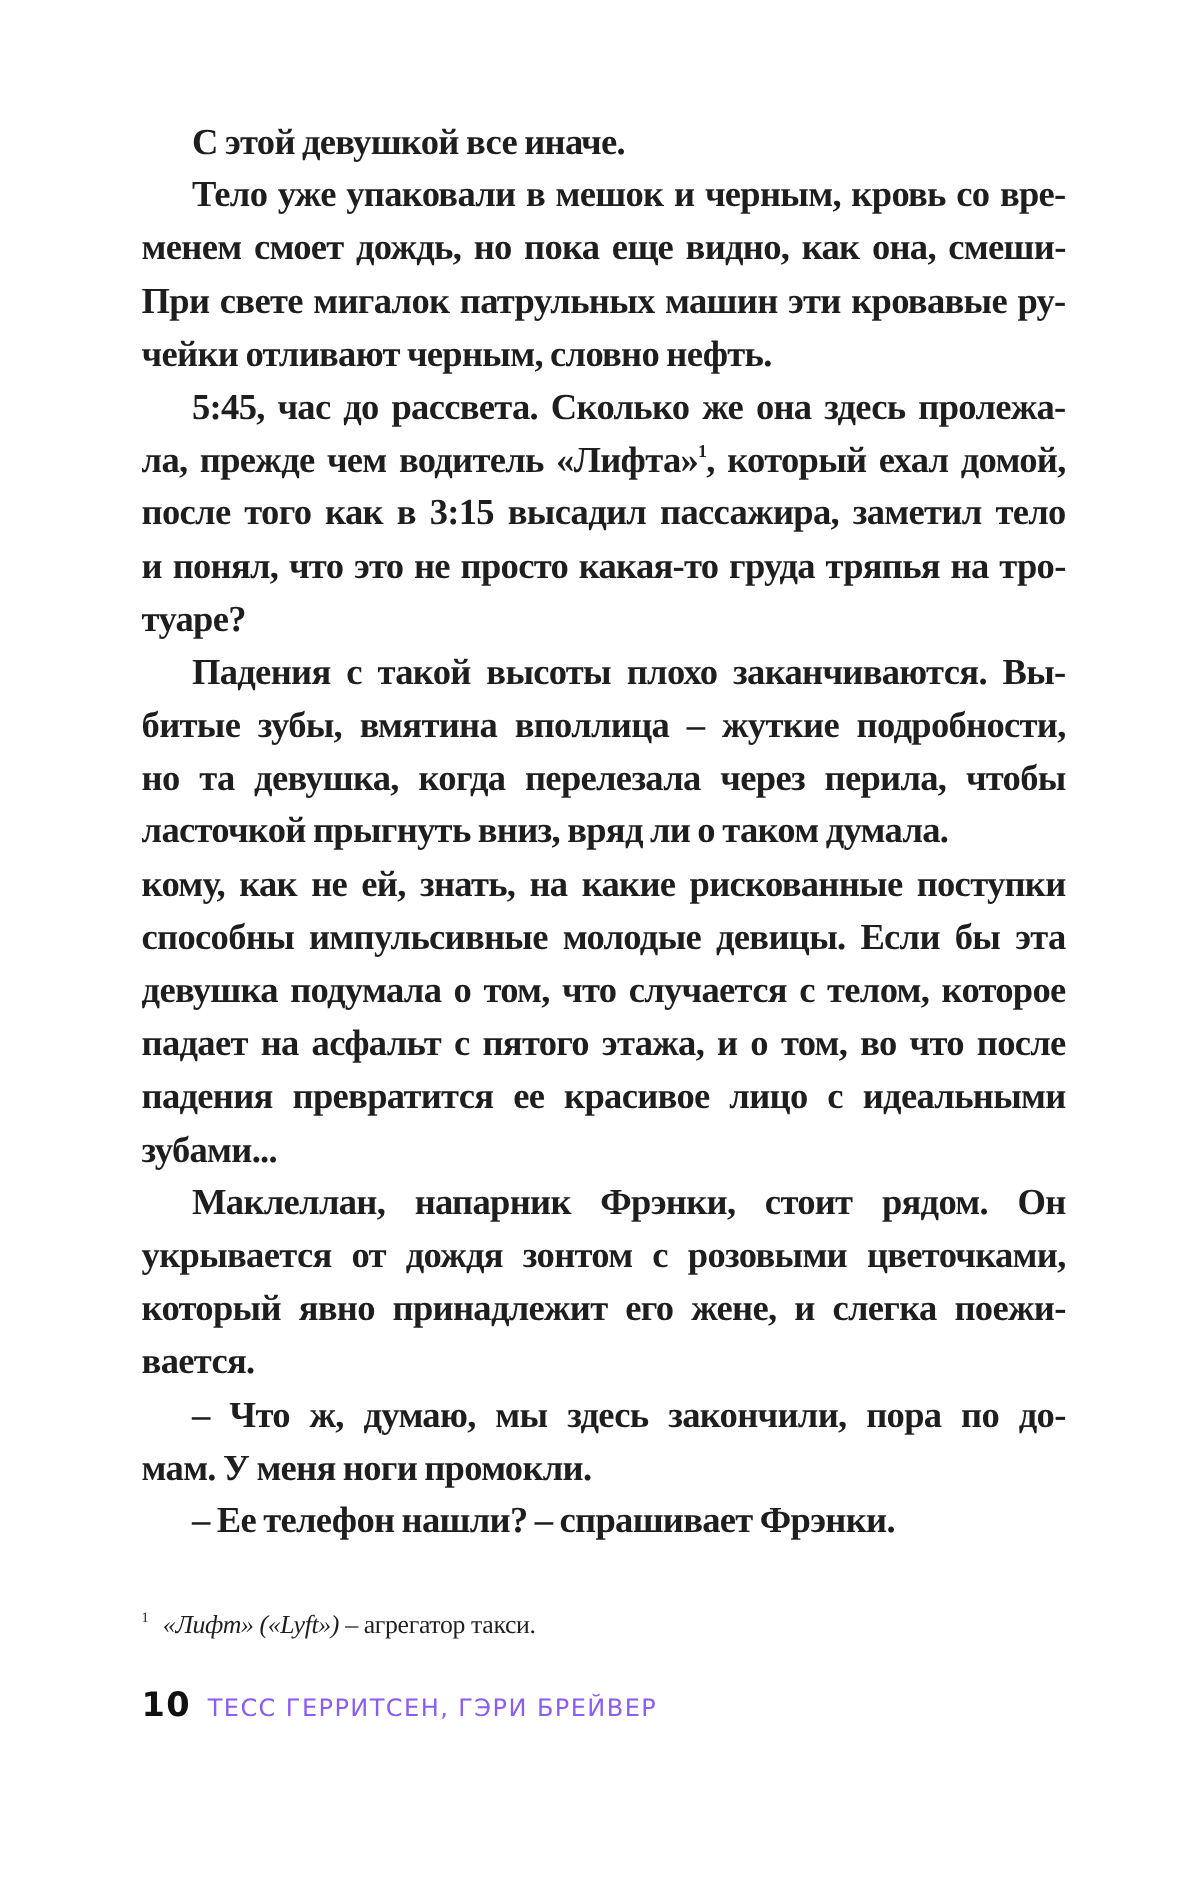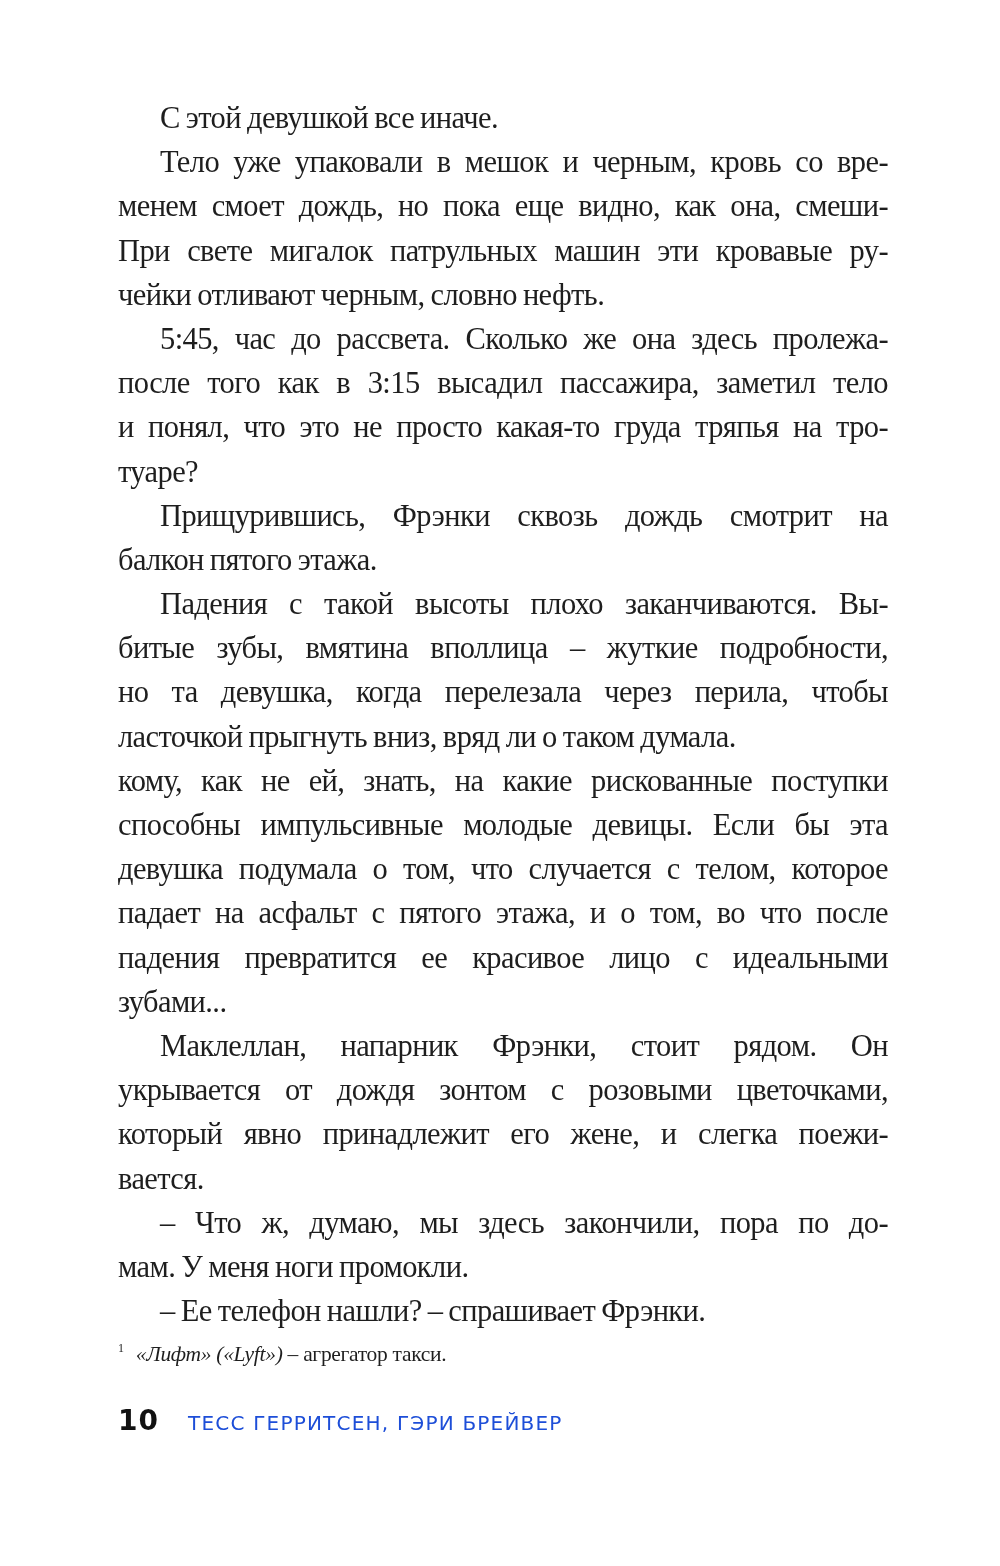--- a/index.html
+++ b/index.html
@@ -26,20 +26,21 @@
       line-height: 44.2px;
       letter-spacing: -0.6px;
       word-spacing: -1px;
     }
     .line {
       display: block;
       white-space: nowrap;
       text-align: justify;
       text-align-last: justify;
       height: 44.2px;
+      font-weight: bold;
     }
     .line.final {
       text-align-last: left;
     }
     .line.indent {
       padding-left: 42px;
     }
     .footnote {
       position: absolute;
       left: 118px;
@@ -68,56 +69,53 @@
       left: 118px;
       top: 1404px;
       font-family: "DejaVu Sans", "Liberation Sans", sans-serif;
       white-space: nowrap;
       color: #222222;
     }
     .page-number {
       font-weight: bold;
       font-size: 28px;
       letter-spacing: 1px;
-      margin-right: 24px;
+      margin-right: 9px;
       color: #111111;
     }
     .running-title {
       font-size: 20px;
       letter-spacing: 1.2px;
-      color: #1d4ed8;
+      color: #8b5cf6;
     }
   </style>
 </head>
 <body>
 
 <div class="page body-text">
 
   <div>
     <span class="line indent final">С этой девушкой все иначе.</span>
   </div>
 
   <div>
     <span class="line indent">Тело уже упаковали в мешок и черным, кровь со вре-</span>
     <span class="line">менем смоет дождь, но пока еще видно, как она, смеши-</span>
     <span class="line">При свете мигалок патрульных машин эти кровавые ру-</span>
     <span class="line final">чейки отливают черным, словно нефть.</span>
   </div>
 
   <div>
     <span class="line indent">5:45, час до рассвета. Сколько же она здесь пролежа-</span>
+    <span class="line"><span>ла, прежде чем водитель «Лифта»</span><span class="fnref">1</span><span>, который ехал домой,</span></span>
     <span class="line">после того как в 3:15 высадил пассажира, заметил тело</span>
     <span class="line">и понял, что это не просто какая-то груда тряпья на тро-</span>
     <span class="line final">туаре?</span>
   </div>
 
-  <div>
-    <span class="line indent">Прищурившись, Фрэнки сквозь дождь смотрит на</span>
-    <span class="line final">балкон пятого этажа.</span>
-  </div>
 
   <div>
     <span class="line indent">Падения с такой высоты плохо заканчиваются. Вы-</span>
     <span class="line">битые зубы, вмятина вполлица – жуткие подробности,</span>
     <span class="line">но та девушка, когда перелезала через перила, чтобы</span>
     <span class="line final">ласточкой прыгнуть вниз, вряд ли о таком думала.</span>
   </div>
 
   <div>
     <span class="line">кому, как не ей, знать, на какие рискованные поступки</span>

